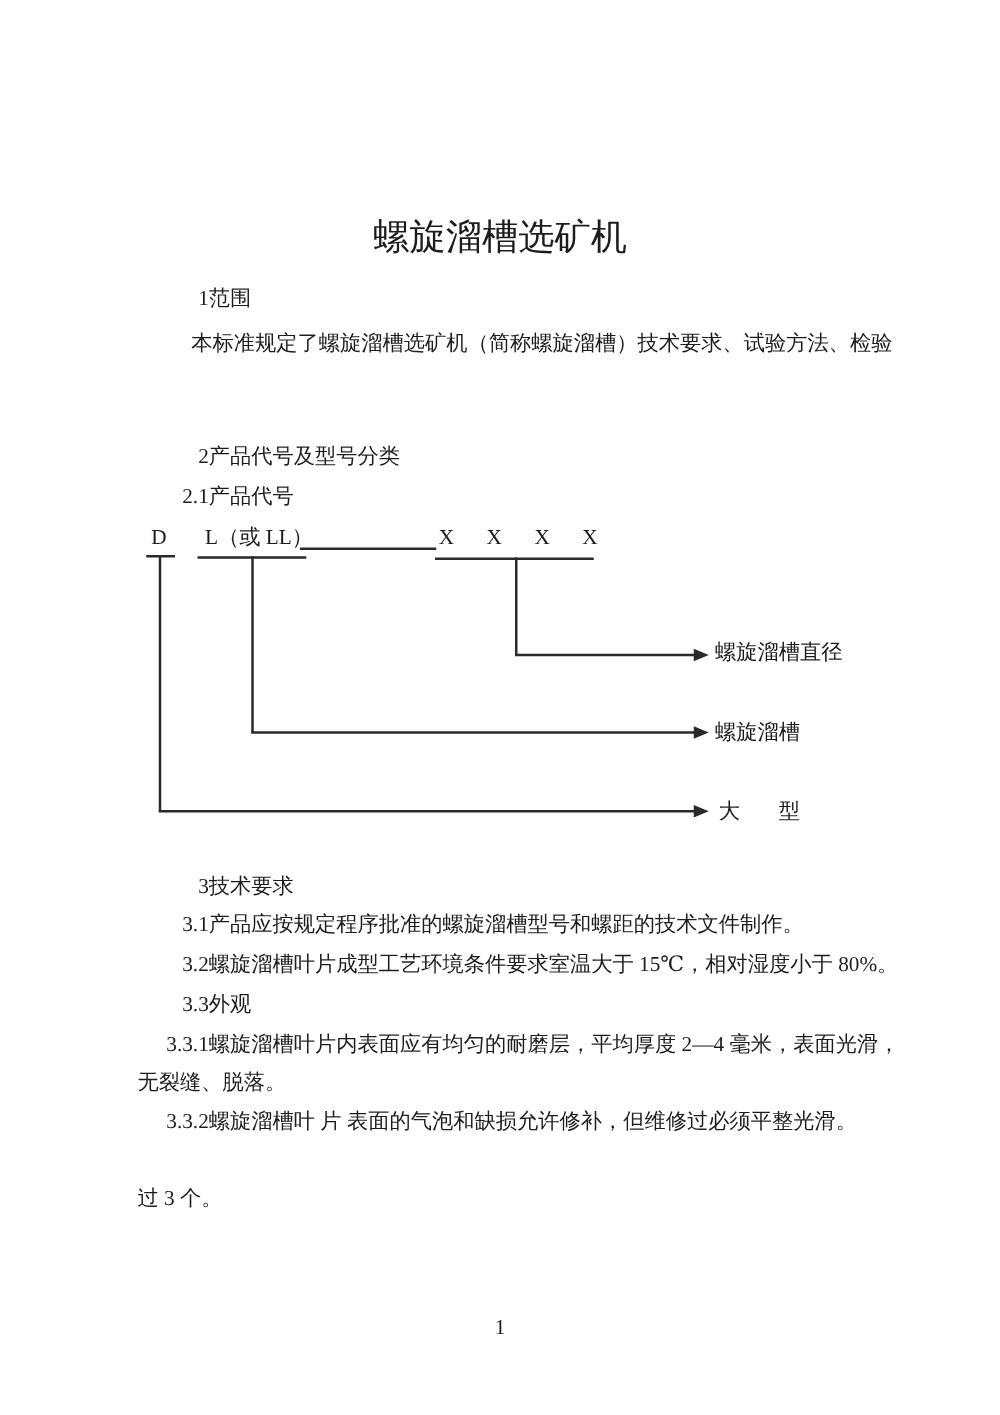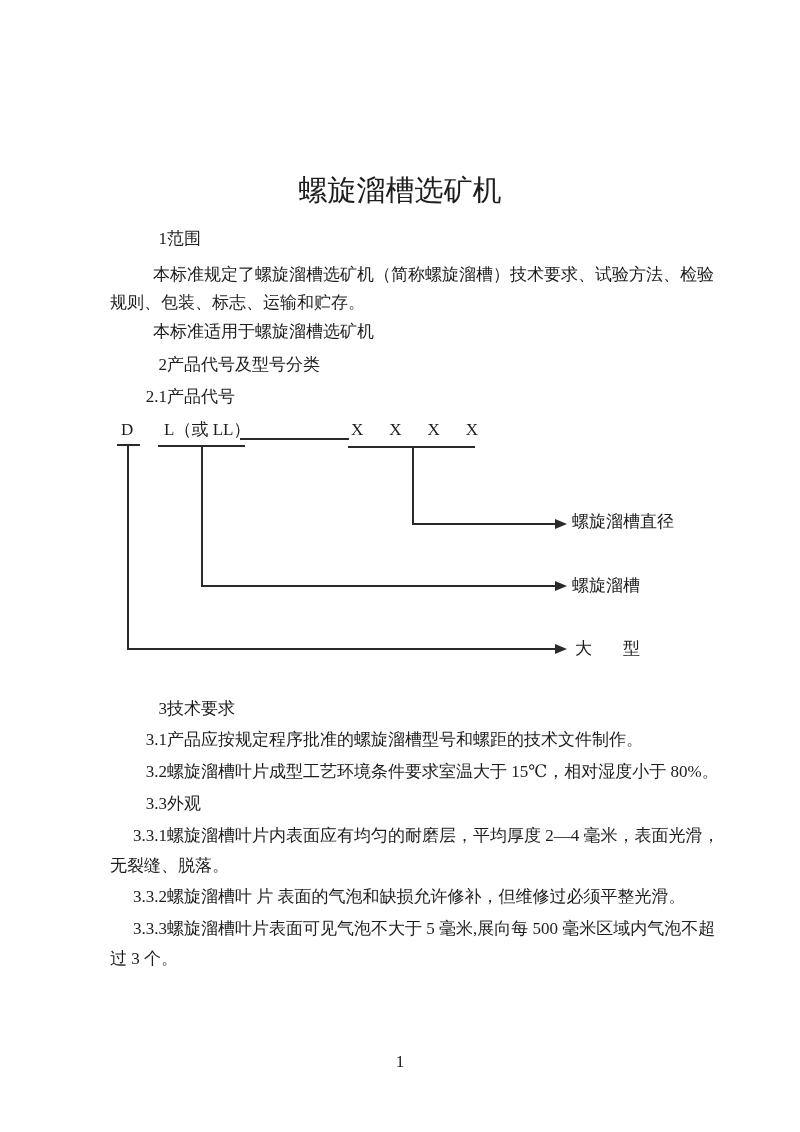--- a/index.html
+++ b/index.html
@@ -54,22 +54,20 @@
 <body>
 
 <div class="page">
 
 
   <div class="line doc-title">螺旋溜槽选矿机</div>
 
   <div class="line" style="top:229px;left:121px"><span class="num">1</span><span>范围</span></div>
 
   <div class="line" style="top:265px;left:153px">本标准规定了螺旋溜槽选矿机（简称螺旋溜槽）技术要求、试验方法、检验</div>
-  <div class="line" style="top:293px;left:110px">规则、包装、标志、运输和贮存。</div>
-  <div class="line" style="top:322px;left:153px">本标准适用于螺旋溜槽选矿机</div>
 
   <div class="line" style="top:355px;left:121px"><span class="num">2</span><span>产品代号及型号分类</span></div>
 
   <div class="line" style="top:387px;left:121px"><span class="num">2.1</span><span>产品代号</span></div>
 
   <div class="line" style="top:420px;left:121px">D</div>
   <div class="line" style="top:420px;left:164px">L（或 LL）</div>
   <div class="bar" style="left:240px;top:438px;width:109px;height:1.5px"></div>
   <div class="line" style="top:420px;left:351px"><span class="xch">X</span><span class="xch">X</span><span class="xch">X</span><span class="xch">X</span></div>
 
@@ -101,18 +99,17 @@
 
   <div class="line" style="top:762px;left:121px"><span class="num">3.2</span><span>螺旋溜槽叶片成型工艺环境条件要求室温大于 15℃，相对湿度小于 80%。</span></div>
 
   <div class="line" style="top:794px;left:121px"><span class="num">3.3</span><span>外观</span></div>
 
   <div class="line" style="top:826px;left:121px"><span class="num">3.3.1</span><span>螺旋溜槽叶片内表面应有均匀的耐磨层，平均厚度 2—4 毫米，表面光滑，</span></div>
   <div class="line" style="top:856px;left:110px">无裂缝、脱落。</div>
 
   <div class="line" style="top:887px;left:121px"><span class="num">3.3.2</span><span>螺旋溜槽叶 片 表面的气泡和缺损允许修补，但维修过必须平整光滑。</span></div>
 
-  <div class="line" style="top:919px;left:121px"><span class="num">3.3.3</span><span>螺旋溜槽叶片表面可见气泡不大于 5 毫米,展向每 500 毫米区域内气泡不超</span></div>
   <div class="line" style="top:949px;left:110px">过 3 个。</div>
 
   <div class="line page-number">1</div>
 
 </div>
 
 </body></html>

